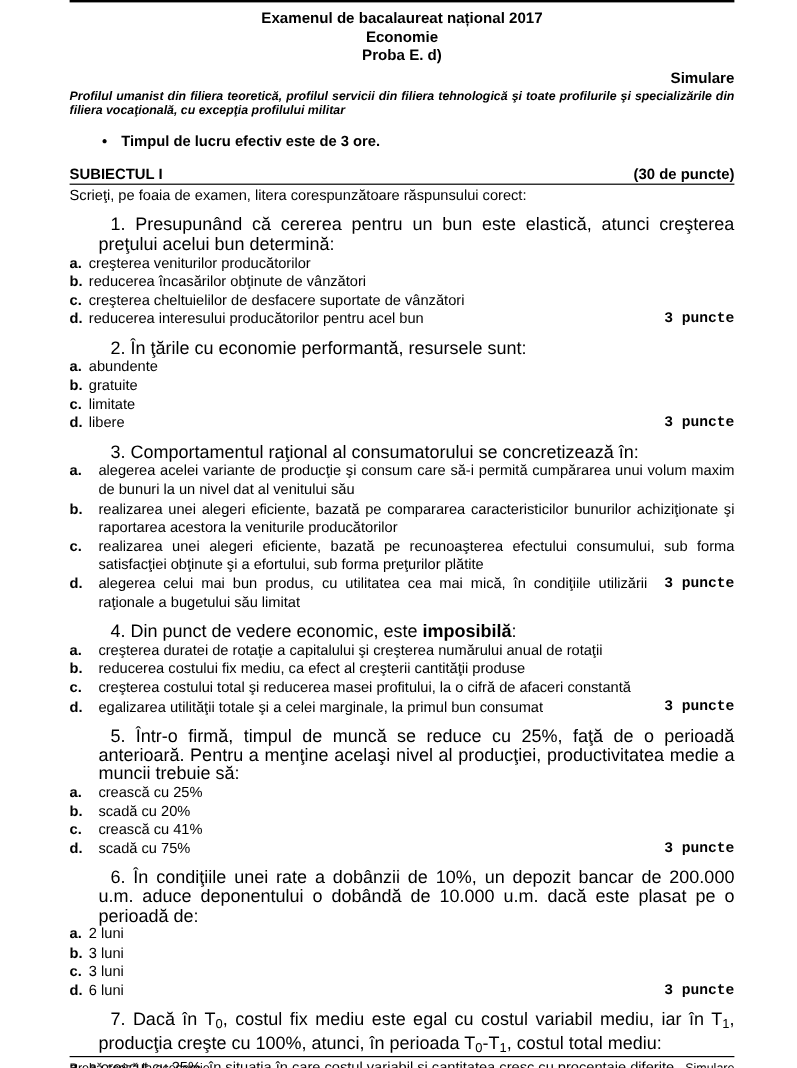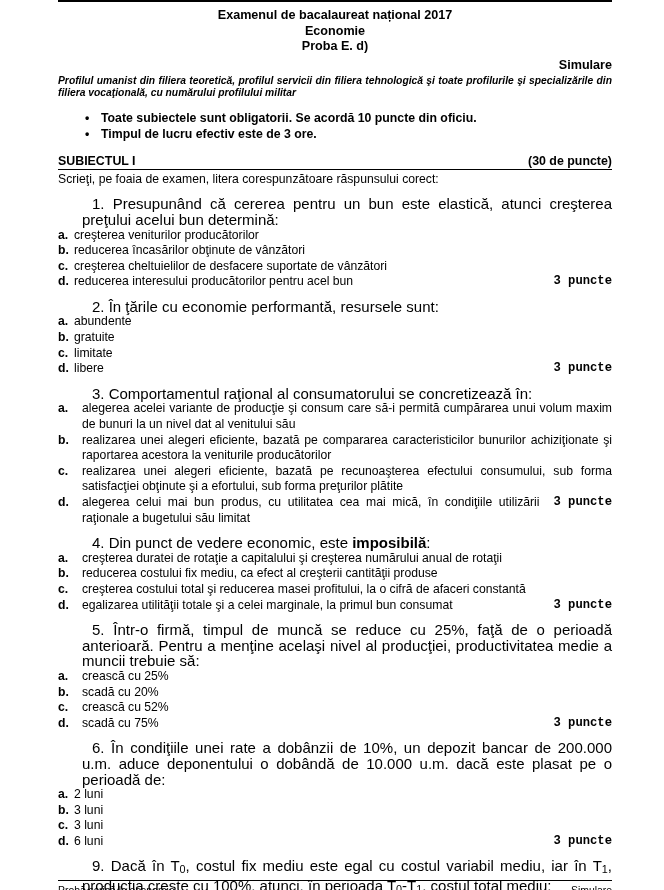--- a/index.html
+++ b/index.html
@@ -162,24 +162,23 @@
   <div class="top-rule"></div>
 
   <div class="hdr">
     <span class="hdr-line">Examenul de bacalaureat național 2017</span>
     <span class="hdr-line">Economie</span>
     <span class="hdr-line">Proba E. d)</span>
   </div>
 
   <div class="simulare-line">Simulare</div>
 
-  <div class="profil">Profilul umanist din filiera teoretică, profilul servicii din filiera tehnologică şi toate profilurile şi specializările din filiera vocaţională, cu numărului profilului militar</div>
+  <div class="profil">Profilul umanist din filiera teoretică, profilul servicii din filiera tehnologică şi toate profilurile şi specializările din filiera vocaţională, cu excepţia profilului militar</div>
 
   <ul class="bullets">
-    <li>Toate subiectele sunt obligatorii. Se acordă 10 puncte din oficiu.</li>
     <li>Timpul de lucru efectiv este de 3 ore.</li>
   </ul>
 
   <div class="subject-row">
     <span>SUBIECTUL I</span>
     <span>(30 de puncte)</span>
   </div>
 
   <div class="instruction">Scrieţi, pe foaia de examen, litera corespunzătoare răspunsului corect:</div>
 
@@ -265,21 +264,21 @@
       <div class="opt">
           <span class="ltr">a.</span>
           <span class="txt">crească cu 25%</span>
         </div>
       <div class="opt">
           <span class="ltr">b.</span>
           <span class="txt">scadă cu 20%</span>
         </div>
       <div class="opt">
           <span class="ltr">c.</span>
-          <span class="txt">crească cu 52%</span>
+          <span class="txt">crească cu 41%</span>
         </div>
       <div class="opt opt-with-pts"><span class="ltr">d.</span><span class="pts">3 puncte</span><span>scadă cu 75%</span></div>
     </div>
   </div>
 
   <div class="q-block">
     <div class="q-stem">6. În condiţiile unei rate a dobânzii de 10%, un depozit bancar de 200.000 u.m. aduce deponentului o dobândă de 10.000 u.m. dacă este plasat pe o perioadă de:</div>
     <div class="opts">
       <div class="opt tight">
           <span class="ltr">a.</span>
@@ -291,21 +290,21 @@
         </div>
       <div class="opt tight">
           <span class="ltr">c.</span>
           <span class="txt">3 luni</span>
         </div>
       <div class="opt tight opt-with-pts"><span class="ltr">d.</span><span class="pts">3 puncte</span><span>6 luni</span></div>
     </div>
   </div>
 
   <div class="q-block">
-    <div class="q-stem"><span>9. Dacă în T</span><sub>0</sub><span>, costul fix mediu este egal cu costul variabil mediu, iar în T</span><sub>1</sub><span>, producţia creşte cu 100%, atunci, în perioada T</span><sub>0</sub><span>-T</span><sub>1</sub><span>, costul total mediu:</span></div>
+    <div class="q-stem"><span>7. Dacă în T</span><sub>0</sub><span>, costul fix mediu este egal cu costul variabil mediu, iar în T</span><sub>1</sub><span>, producţia creşte cu 100%, atunci, în perioada T</span><sub>0</sub><span>-T</span><sub>1</sub><span>, costul total mediu:</span></div>
     <div class="opts">
       <div class="opt tight">
           <span class="ltr">a.</span>
           <span class="txt">a crescut cu 25%, în situația în care costul variabil și cantitatea cresc cu procentaje diferite</span>
         </div>
       <div class="opt tight">
           <span class="ltr">b.</span>
           <span class="txt">a scăzut cu 25%, în situația în care costul variabil mediu nu se modifică</span>
         </div>
 

